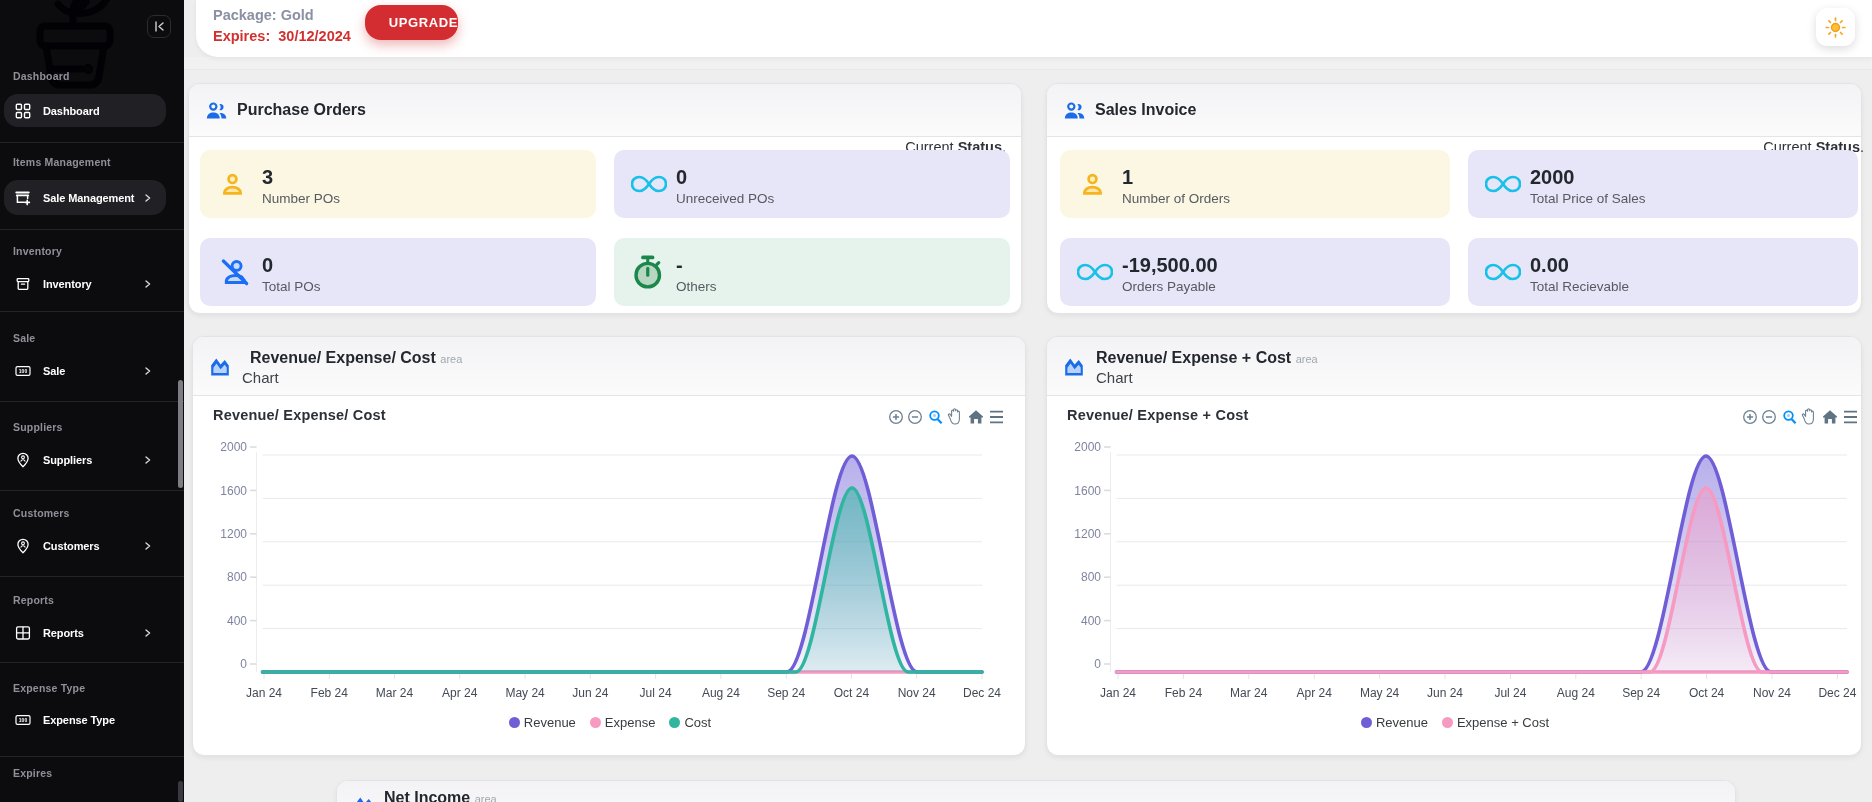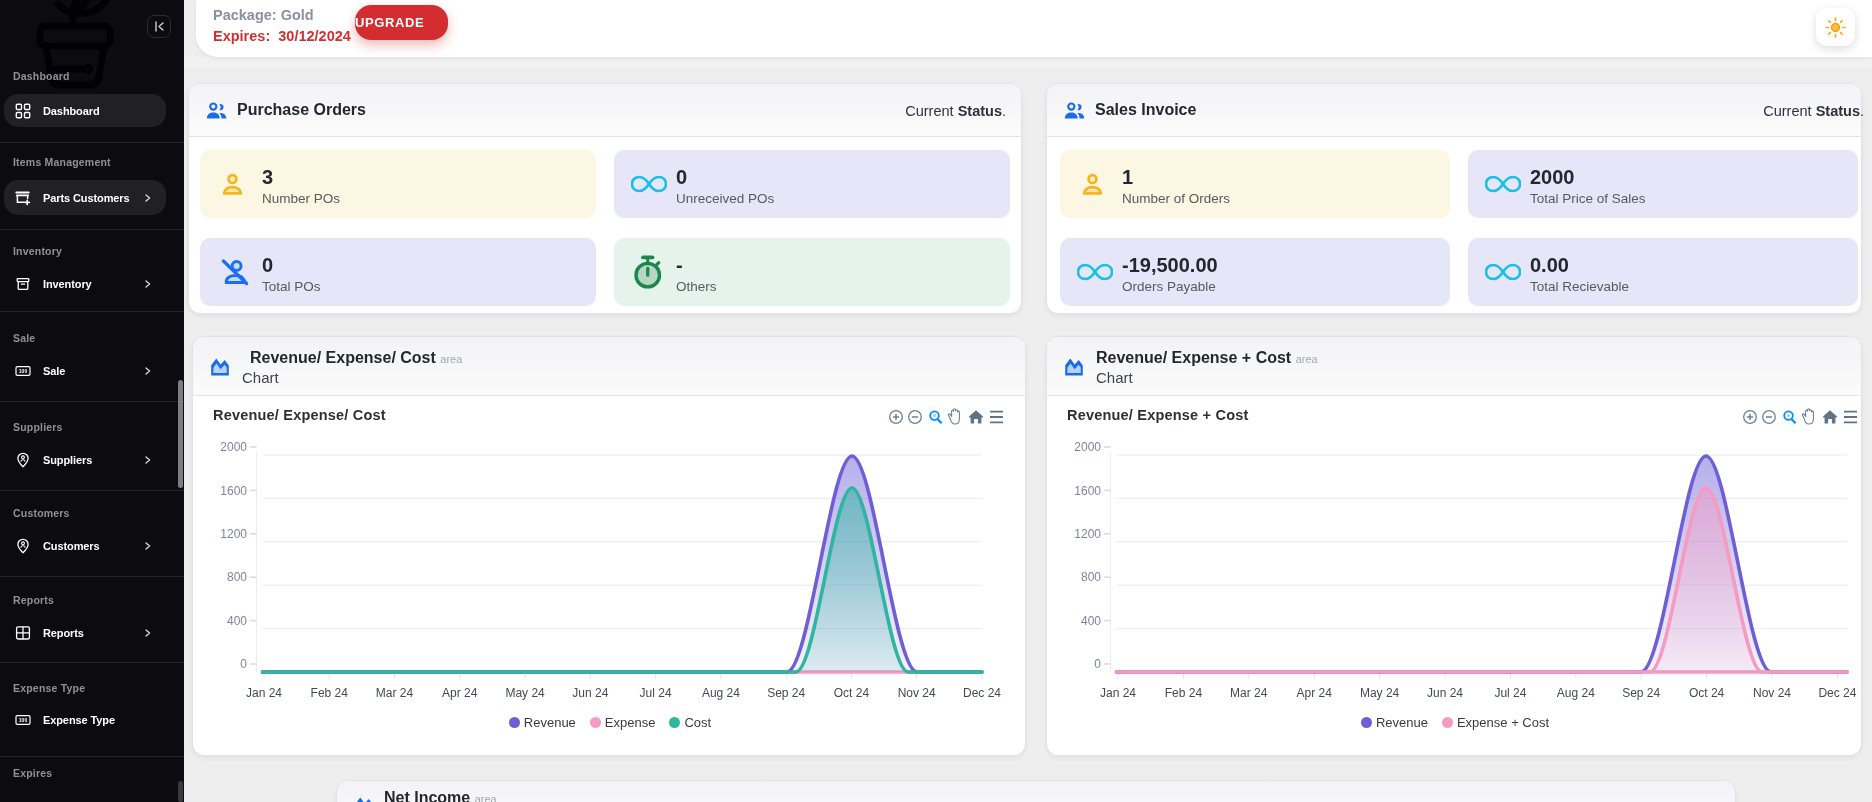--- a/index.html
+++ b/index.html
@@ -18,28 +18,28 @@
   .sitem .chev { position:absolute; right:14px; top:50%; transform:translateY(-50%); width:8px; height:8px; }
   .sdiv { position:absolute; left:0; width:184px; height:1px; background:#232328; }
   #sscroll { position:absolute; left:178px; top:380px; width:5px; height:108px; background:#7d7d84; border-radius:3px; }
   #sscroll2 { position:absolute; left:178px; top:781px; width:5px; height:21px; background:#3a3a40; border-radius:3px; }
   #collapse { position:absolute; left:147px; top:15px; width:24px; height:23px; border:1px solid #2b2b31; border-radius:7px; }
 
   
   #topbar { position:absolute; left:196px; top:0; width:1676px; height:57px; background:#fff; border-radius:0 0 0 22px; box-shadow:0 2px 5px rgba(0,0,0,.05); }
   #pkg1 { position:absolute; left:17px; top:7px; font-size:14.5px; font-weight:bold; color:#8b90a2; }
   #pkg2 { position:absolute; left:17px; top:28px; font-size:14.5px; font-weight:bold; color:#d32f2f; }
-  #upg { position:absolute; left:159px; top:5px; width:93px; height:35px; background:#d32d31; border-radius:16px; box-shadow:0 5px 12px rgba(211,45,49,.35); color:#fff; font-size:13px; font-weight:bold; letter-spacing:.6px; text-align:left; line-height:35px; }
+  #upg { position:absolute; left:169px; top:5px; width:93px; height:35px; background:#d32d31; border-radius:16px; box-shadow:0 5px 12px rgba(211,45,49,.35); color:#fff; font-size:13px; font-weight:bold; letter-spacing:.6px; text-align:right; line-height:35px; }
   #sunbtn { position:absolute; right:17px; top:8px; width:39px; height:38px; background:#fff; border-radius:11px; box-shadow:0 3px 10px rgba(0,0,0,.14); }
 
   
   .card { position:absolute; background:#fff; border:1px solid #e3e3e6; border-radius:12px; box-shadow:0 2px 5px rgba(0,0,0,.06); }
   .chead { position:absolute; left:0; top:0; width:100%; background:linear-gradient(180deg,#f3f3f5 0%,#fbfbfc 100%); border-bottom:1px solid #e5e5e8; border-radius:11px 11px 0 0; }
   .ctitle { position:absolute; font-size:16px; font-weight:bold; color:#23272e; white-space:nowrap; }
-  .cstatus { position:absolute; right:15px; font-size:14.5px; color:#2e3238; white-space:nowrap; }
+  .cstatus { position:absolute; right:15px; font-size:14.5px; color:#2e3238; white-space:nowrap;margin-top:36px; }
   .tile { position:absolute; border-radius:10px; }
   .tnum { position:absolute; left:62px; top:18px; font-size:20px; line-height:19px; font-weight:bold; color:#23272e; white-space:nowrap; }
   .tlab { position:absolute; left:62px; top:41px; font-size:13.5px; line-height:15px; color:#565a61; white-space:nowrap; }
   .ticon { position:absolute; left:19px; top:50%; transform:translateY(-50%); }
   .bg-yellow { background:#fcf7e3; }
   .bg-lav { background:#e6e6f8; }
   .bg-mint { background:#e5f3ec; }
 
   .chsub { position:absolute; font-size:15px; color:#3e4349; }
   .areatag { font-size:11px; font-weight:normal; color:#a2a7ae; }
@@ -78,21 +78,21 @@
 
     <div class="slabel" style="top:156px">Items Management</div>
     <div class="sitem active" style="top:180px;height:35px">
       <svg class="sicon" viewBox="0 0 16 16" fill="none" stroke="#fff" stroke-linecap="round">
           <path d="M1.4 2.5 L13.6 2.5" stroke-width="2.2"></path>
           <path d="M1.8 5.4 L13.2 5.4" stroke-width="1.9"></path>
           <path d="M2.4 5.4 L2.4 12.3 L9.2 12.3" stroke-width="1.5"></path>
           <path d="M12.6 5.4 L12.6 8.6" stroke-width="1.5"></path>
           <path d="M12.2 10.2 L12.2 14.6 M10 12.4 L14.4 12.4" stroke-width="1.6"></path>
         </svg>
-      <div class="stext">Parts Customers</div>
+      <div class="stext">Sale Management</div>
       <svg class="chev" viewBox="0 0 8 10" fill="none" stroke="#d9d9de" stroke-width="1.7" stroke-linecap="round" stroke-linejoin="round">
           <path d="M1.5 1.2 L6 5 L1.5 8.8"></path>
         </svg>
     </div>
     <div class="sdiv" style="top:229px"></div>
 
     <div class="slabel" style="top:245px">Inventory</div>
     <div class="sitem" style="top:267px;height:34px">
       <svg class="sicon" viewBox="0 0 16 16" fill="none" stroke="#fff" stroke-width="1.3" stroke-linecap="round">
           <rect x="2.2" y="2.6" width="11.6" height="3" rx="0.8"></rect>

